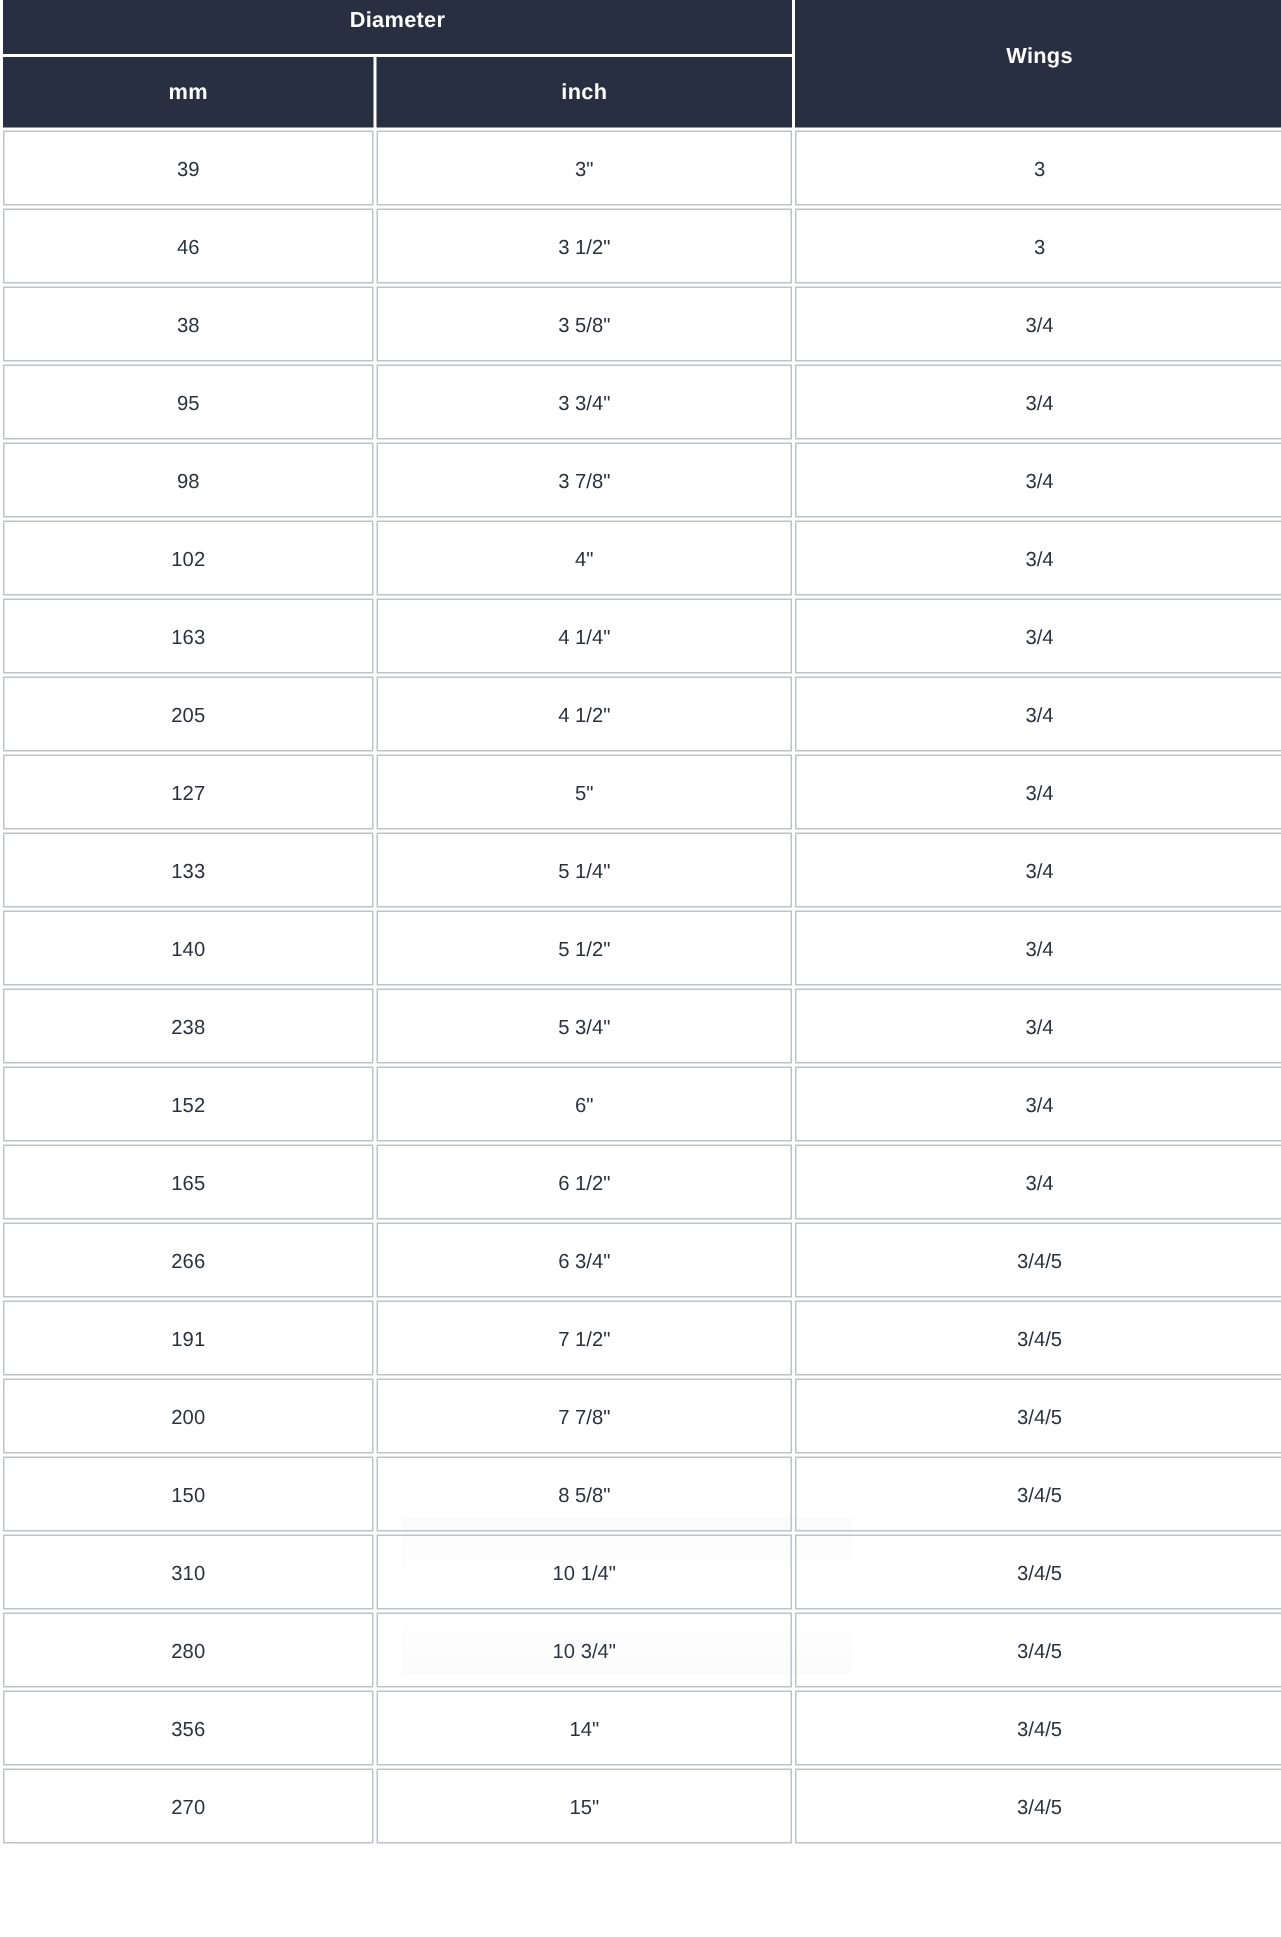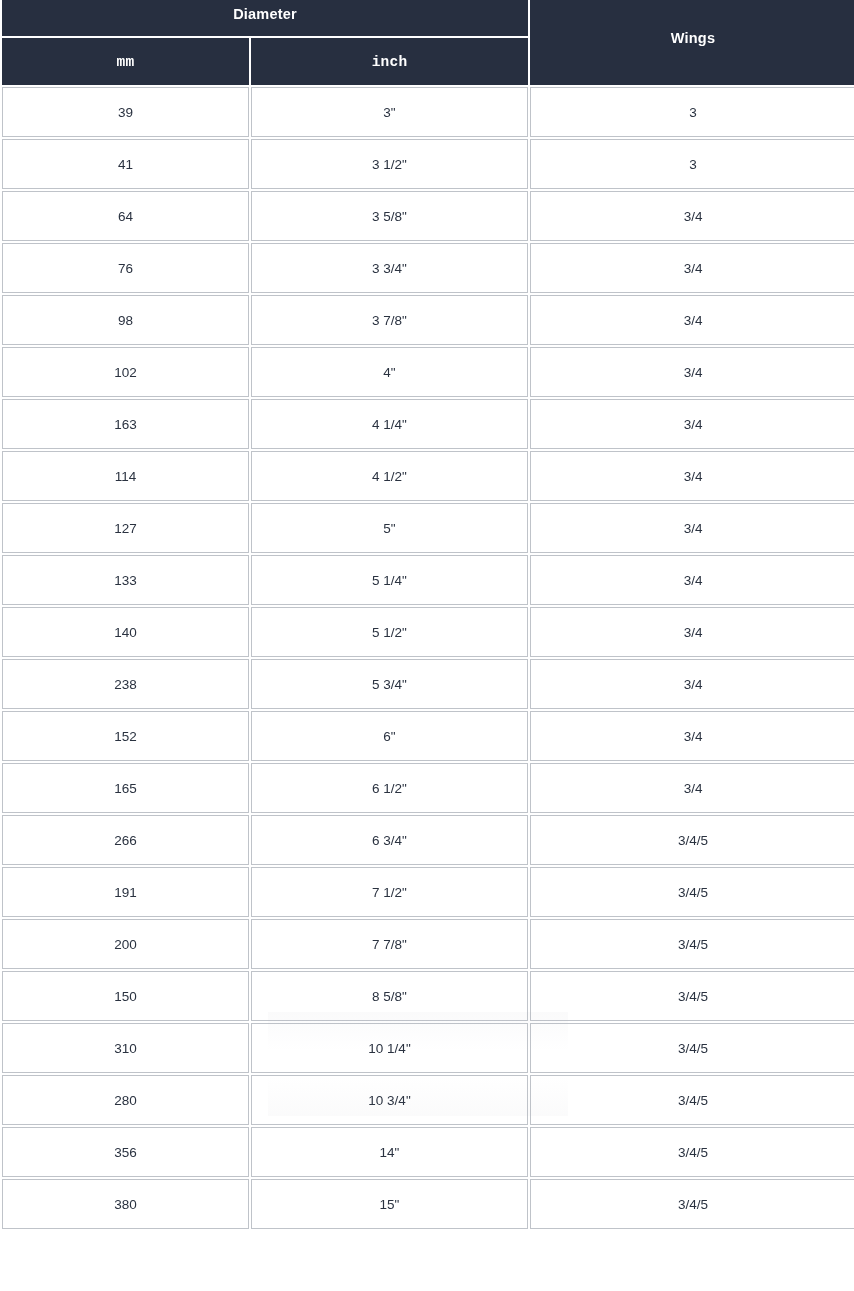--- a/index.html
+++ b/index.html
@@ -51,21 +51,20 @@
     text-align: center;
     vertical-align: middle;
     border: 0;
     padding: 0;
   }
   th.group-diameter {
     height: 41px;
   }
   th.subhead {
     height: 42px;
-    font-family: Liberation Mono, monospace;
   }
   th.group-wings {
     height: 94px;
   }
 
   
   tbody td {
     background: #ffffff;
     border: 1px solid #bfc3c9;
     color: #2a3240;
@@ -121,51 +120,51 @@
           <th class="subhead">inch</th>
         </tr>
       </thead>
       <tbody id="table-body">
           <tr>
             <td>39</td>
             <td>3"</td>
             <td>3</td>
           </tr>
           <tr>
-            <td>41</td>
+            <td>46</td>
             <td>3 1/2"</td>
             <td>3</td>
           </tr>
           <tr>
-            <td>64</td>
+            <td>38</td>
             <td>3 5/8"</td>
             <td>3/4</td>
           </tr>
           <tr>
-            <td>76</td>
+            <td>95</td>
             <td>3 3/4"</td>
             <td>3/4</td>
           </tr>
           <tr>
             <td>98</td>
             <td>3 7/8"</td>
             <td>3/4</td>
           </tr>
           <tr>
             <td>102</td>
             <td>4"</td>
             <td>3/4</td>
           </tr>
           <tr>
             <td>163</td>
             <td>4 1/4"</td>
             <td>3/4</td>
           </tr>
           <tr>
-            <td>114</td>
+            <td>205</td>
             <td>4 1/2"</td>
             <td>3/4</td>
           </tr>
           <tr>
             <td>127</td>
             <td>5"</td>
             <td>3/4</td>
           </tr>
           <tr>
             <td>133</td>
@@ -221,21 +220,21 @@
             <td>280</td>
             <td>10 3/4"</td>
             <td>3/4/5</td>
           </tr>
           <tr>
             <td>356</td>
             <td>14"</td>
             <td>3/4/5</td>
           </tr>
           <tr>
-            <td>380</td>
+            <td>270</td>
             <td>15"</td>
             <td>3/4/5</td>
           </tr>
         </tbody>
     </table>
   </div>
 
   <div class="watermark"></div>
 
 </div>

